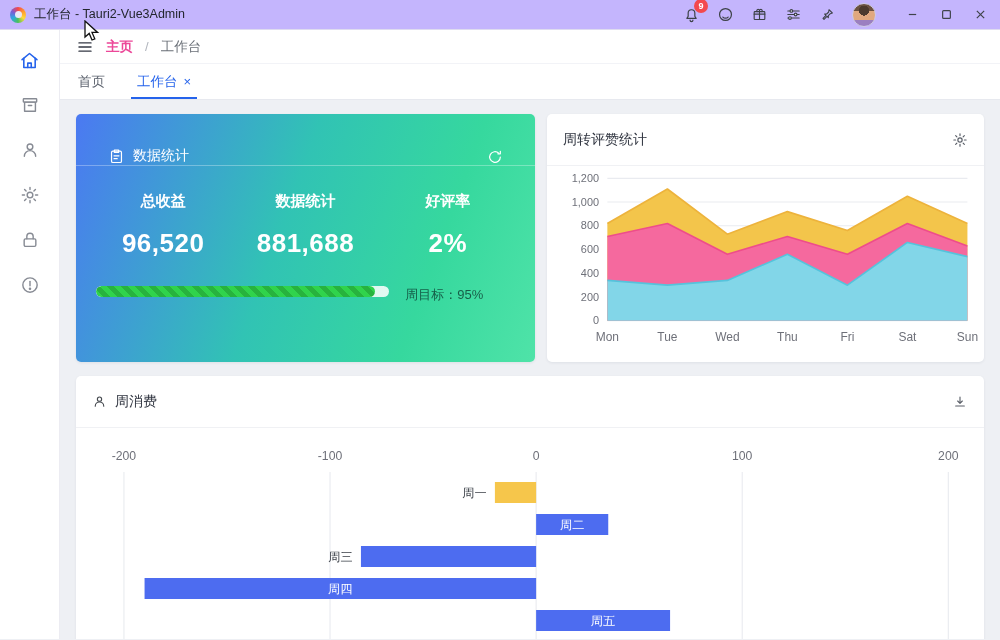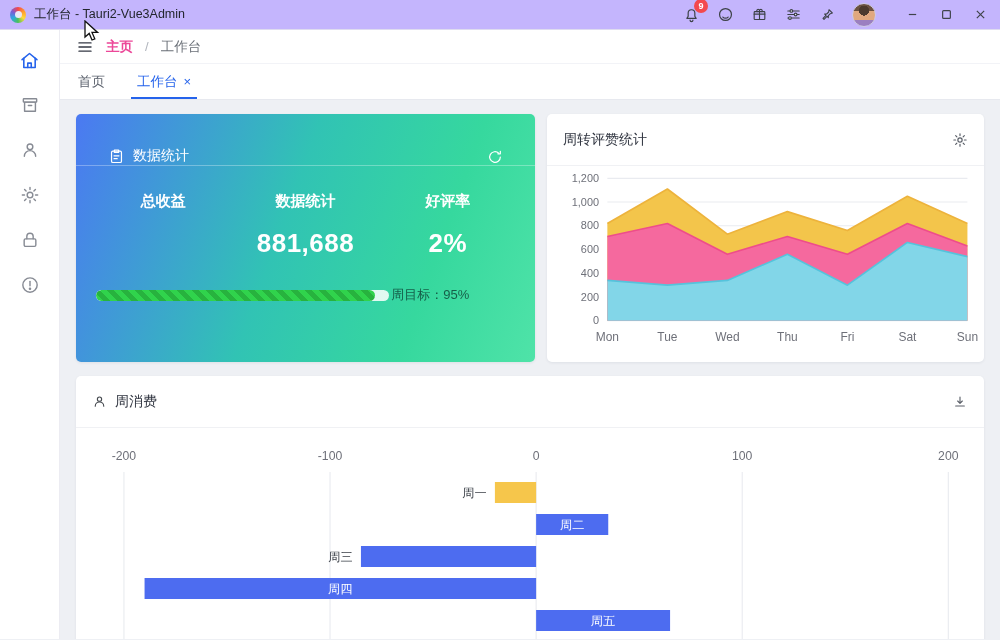--- a/index.html
+++ b/index.html
@@ -47,21 +47,21 @@
   .stats-card{flex:1.05;background:linear-gradient(110deg,#4b79f2 0%,#31c3b4 45%,#36d89e 75%,#4fe3a8 100%);color:#fff;display:flex;flex-direction:column;overflow:hidden}
   .card-head{height:52px;display:flex;align-items:flex-end;justify-content:space-between;padding:0 32px;flex:none}
   .stats-card .card-head{border-bottom:1px solid rgba(255,255,255,.3)}
   .head-left{display:flex;align-items:center;gap:8px;font-size:14px}
   .stats-body{flex:1;padding:26px 16px 32px}
   .stats-row{display:flex}
   .stat{flex:1;text-align:center}
   .stat-label{font-size:15px;font-weight:700;margin-bottom:17px}
   .stat-value{font-size:26px;font-weight:700;letter-spacing:.5px}
   .progress-area{margin-top:27px;display:flex;flex-direction:column;gap:13px;padding:0 4px}
-  .progress-row{display:flex;align-items:center;gap:2px}
+  .progress-row{display:flex;align-items:flex-start;gap:16px}
   .track{flex:0 0 70%;height:11px;border-radius:6px;background:rgba(255,255,255,.85);overflow:hidden}
   .fill{height:100%;border-radius:6px}
   .fill.green{background:repeating-linear-gradient(45deg,#30d34c 0 5px,#27b33e 5px 10px)}
   .fill.orange{background:repeating-linear-gradient(45deg,#f7ac19 0 5px,#db930e 5px 10px)}
   .p-label{font-size:13px;color:rgba(8,44,38,.72);white-space:nowrap}
 
   
   .area-card{flex:1;display:flex;flex-direction:column;overflow:hidden}
   .card-head2{height:52px;border-bottom:1px solid #f0f1f4;display:flex;align-items:center;justify-content:space-between;padding:0 16px;font-size:14px;color:#303540;flex:none}
   .head2-left{display:flex;align-items:center;gap:8px}
@@ -220,20 +220,21 @@
                 <svg width="16" height="16" viewBox="0 0 24 24" fill="none" stroke="#fff" stroke-width="1.8" stroke-linecap="round" stroke-linejoin="round">
                     <path d="M20 12a8 8 0 1 1-2.4-5.7"></path>
                     <path d="M20 3.5v3.7h-3.7"></path>
                   </svg>
               </span>
             </div>
             <div class="stats-body">
               <div class="stats-row">
                 <div class="stat">
                   <div class="stat-label">总收益</div>
+                  <div class="stat-value">96,520</div>
                 </div>
                 <div class="stat">
                   <div class="stat-label">数据统计</div>
                   <div class="stat-value">881,688</div>
                 </div>
                 <div class="stat">
                   <div class="stat-label">好评率</div>
                   <div class="stat-value">2%</div>
                 </div>
               </div>

